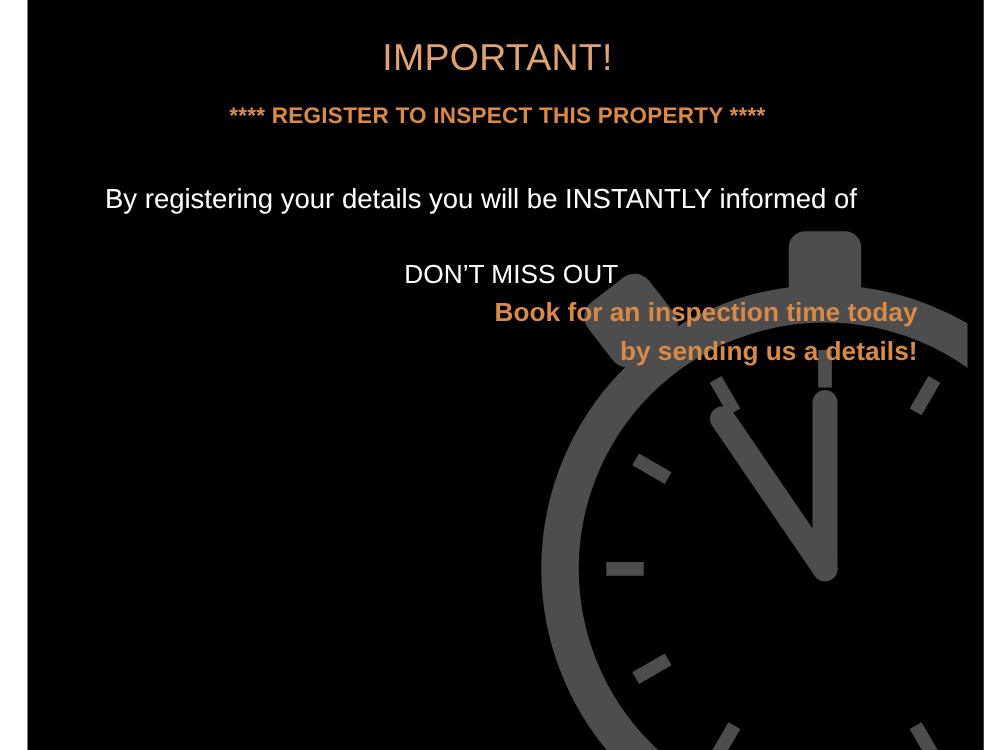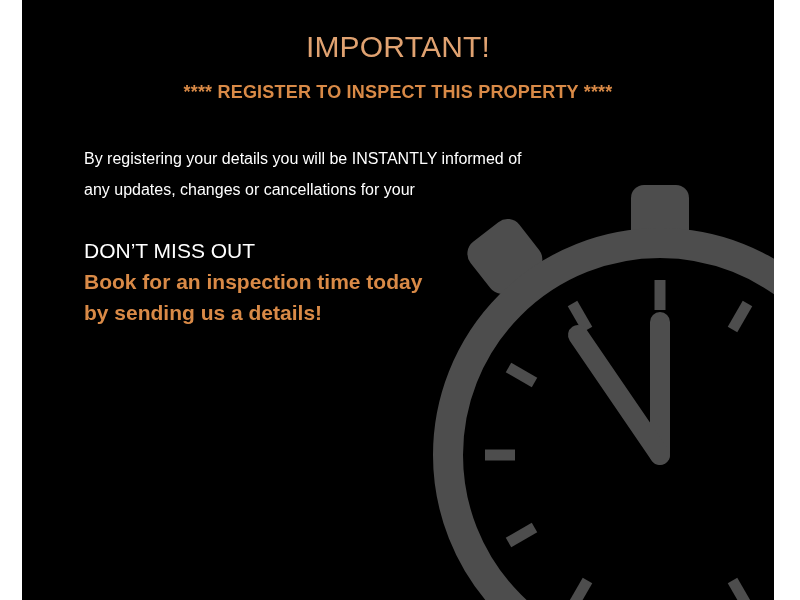--- a/index.html
+++ b/index.html
@@ -21,20 +21,21 @@
 
   
   .panel {
     position: absolute;
     left: 22px;
     top: 0px;
     width: 752px;
     height: 600px;
     background: #000000;
     overflow: hidden;
+    padding-left: 13px;
   }
 
   
   .clock-art {
     position: absolute;
     left: 0;
     top: 0;
     width: 752px;
     height: 600px;
     pointer-events: none;
@@ -76,46 +77,48 @@
 
   .body-block {
     position: absolute;
     left: 62px;
     top: 143px;
     width: 650px;
   }
 
   .para {
     color: #ffffff;
-    font-size: 16px;
+    font-size: 22px;
     line-height: 31px;
     font-weight: 400;
     margin: 0 0 30px 0;
   }
 
   .para.p2 {
     margin-bottom: 32px;
   }
 
   .para-line { display: block; }
 
   .cta-plain {
     color: #ffffff;
     font-size: 21px;
     line-height: 31px;
     font-weight: 400;
     margin: 0;
+    text-align: center;
   }
 
   .cta-accent {
     color: #d98a47;
     font-size: 21px;
     line-height: 31px;
     font-weight: bold;
     margin: 0;
+    text-align: right;
   }
 </style>
 </head>
 <body>
 
 <div id="poster">
 
   <div class="panel">
 
     <svg class="clock-art" viewBox="0 0 752 600" aria-hidden="true">
@@ -160,21 +163,20 @@
 
       <div class="headline-block">
         <div class="headline-1">IMPORTANT!</div>
         <div class="headline-2">****  REGISTER TO INSPECT THIS PROPERTY ****</div>
       </div>
 
       <div class="body-block">
 
         <p class="para p1">
           <span class="para-line">By registering your details  you will be INSTANTLY informed of</span>
-          <span class="para-line">any updates, changes or cancellations for your</span>
         </p>
 
 
         <p class="cta-plain">DON’T MISS OUT</p>
         <p class="cta-accent">Book for an inspection time today</p>
         <p class="cta-accent">by sending us a details!</p>
 
       </div>
     </div>
   </div>

